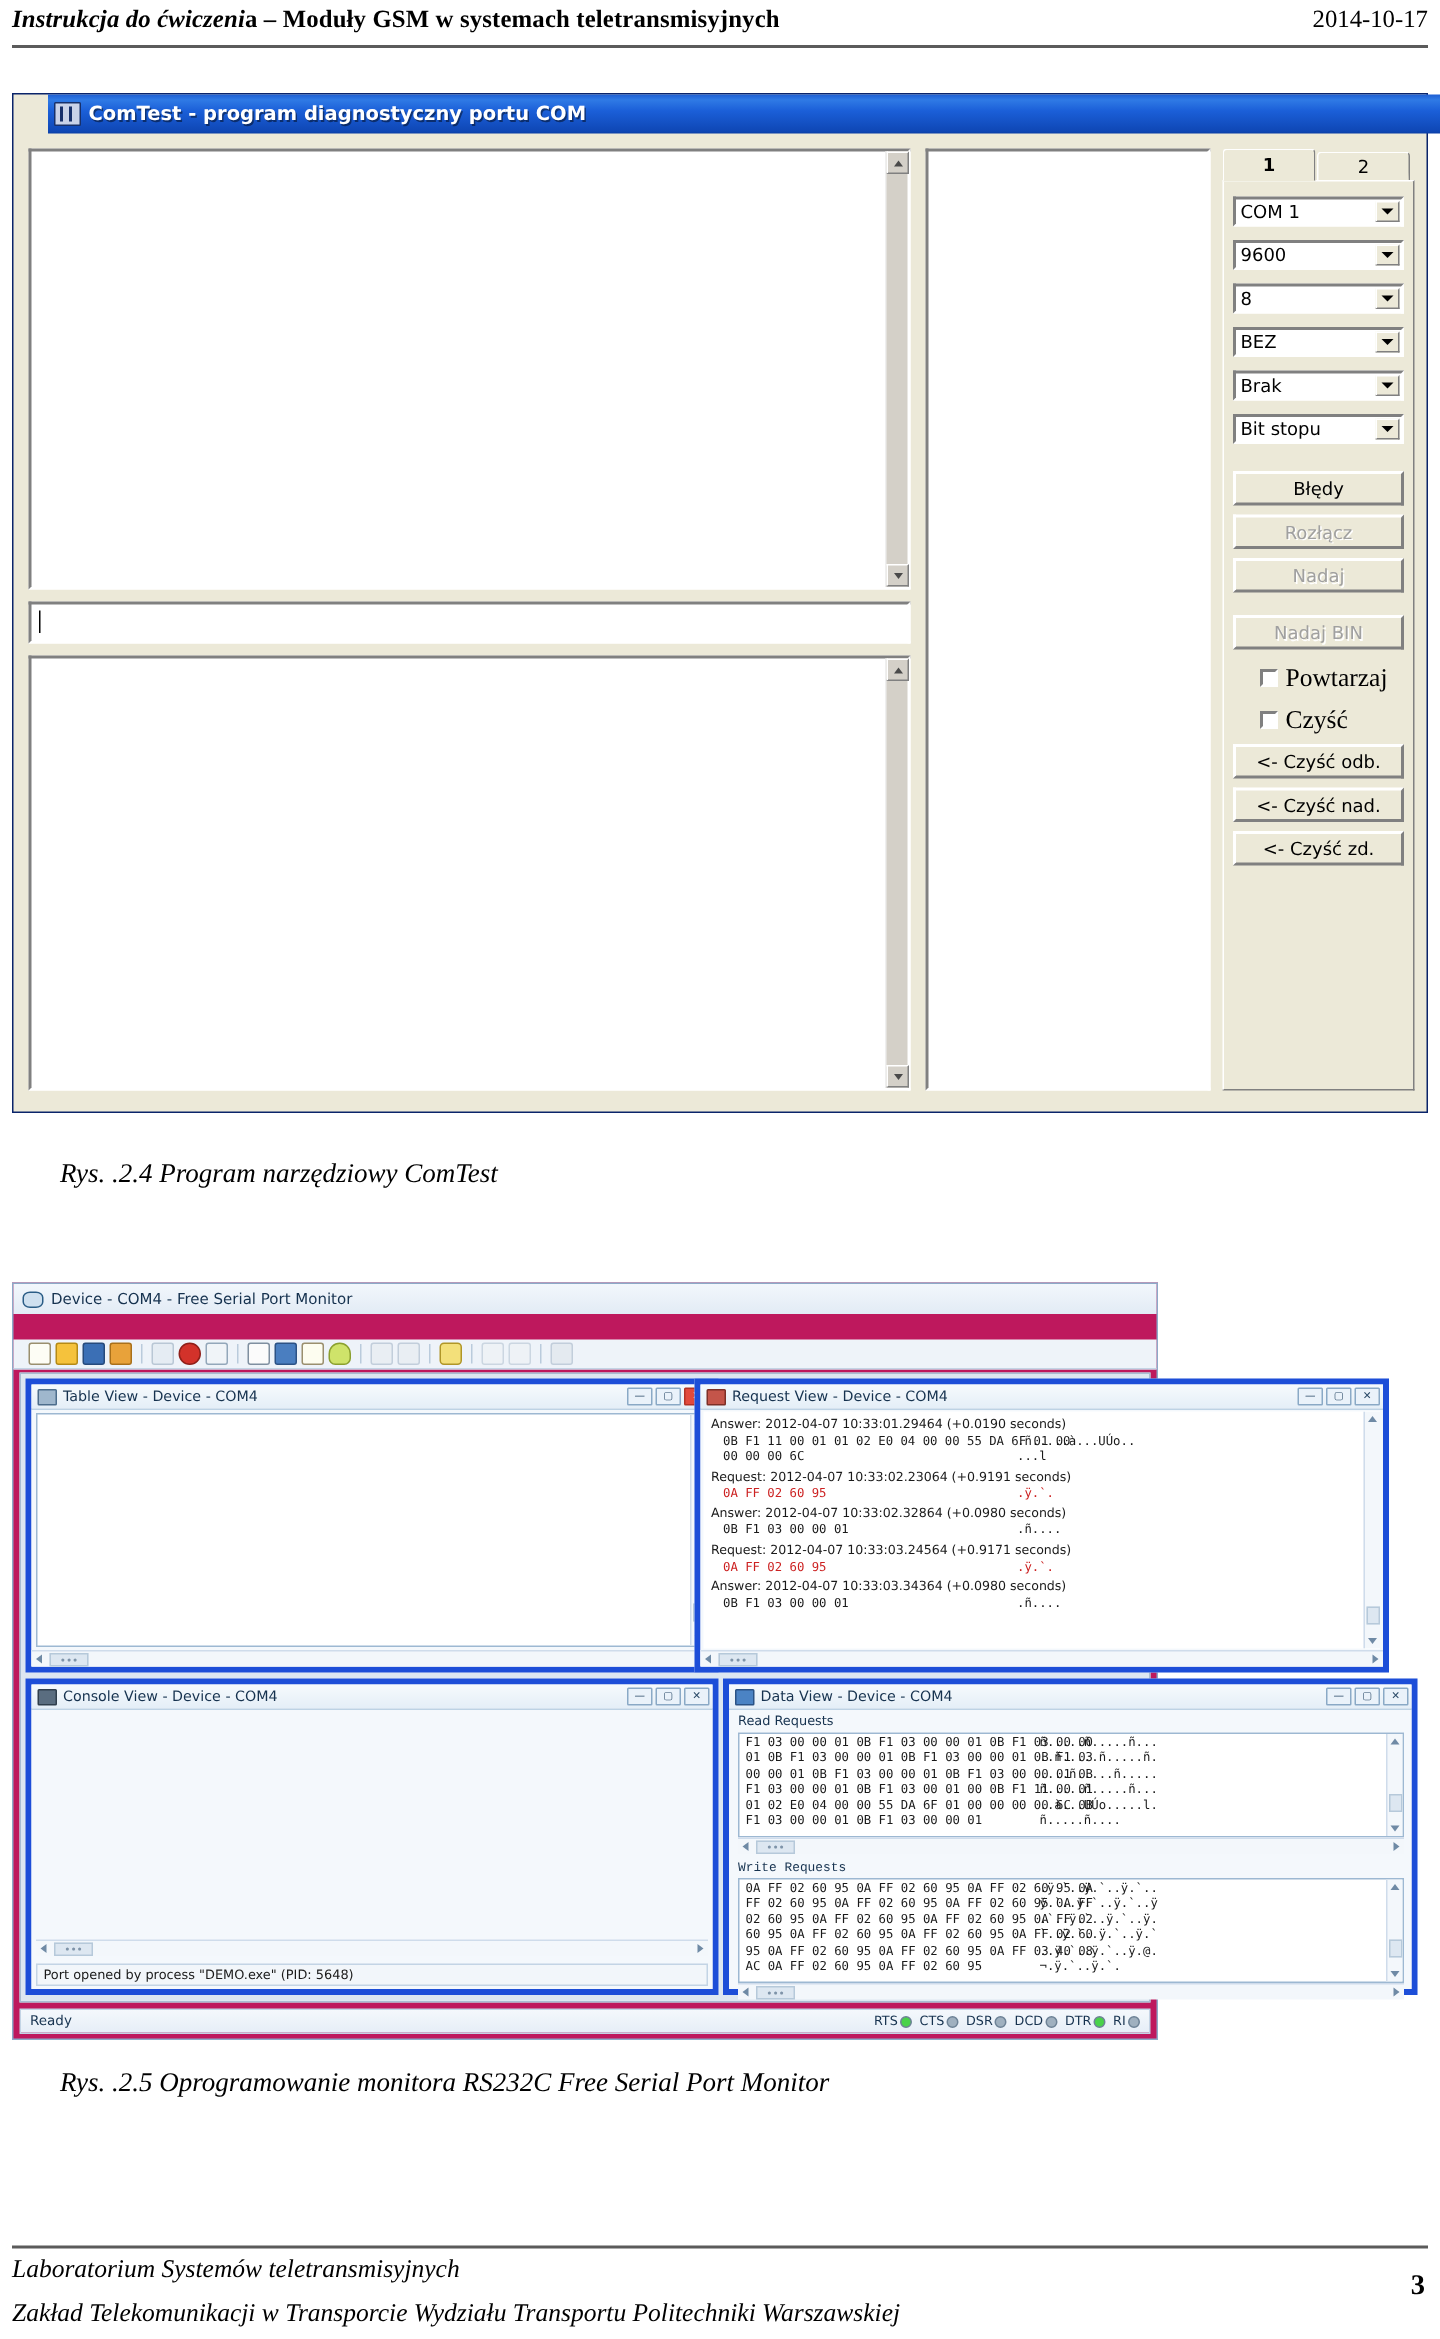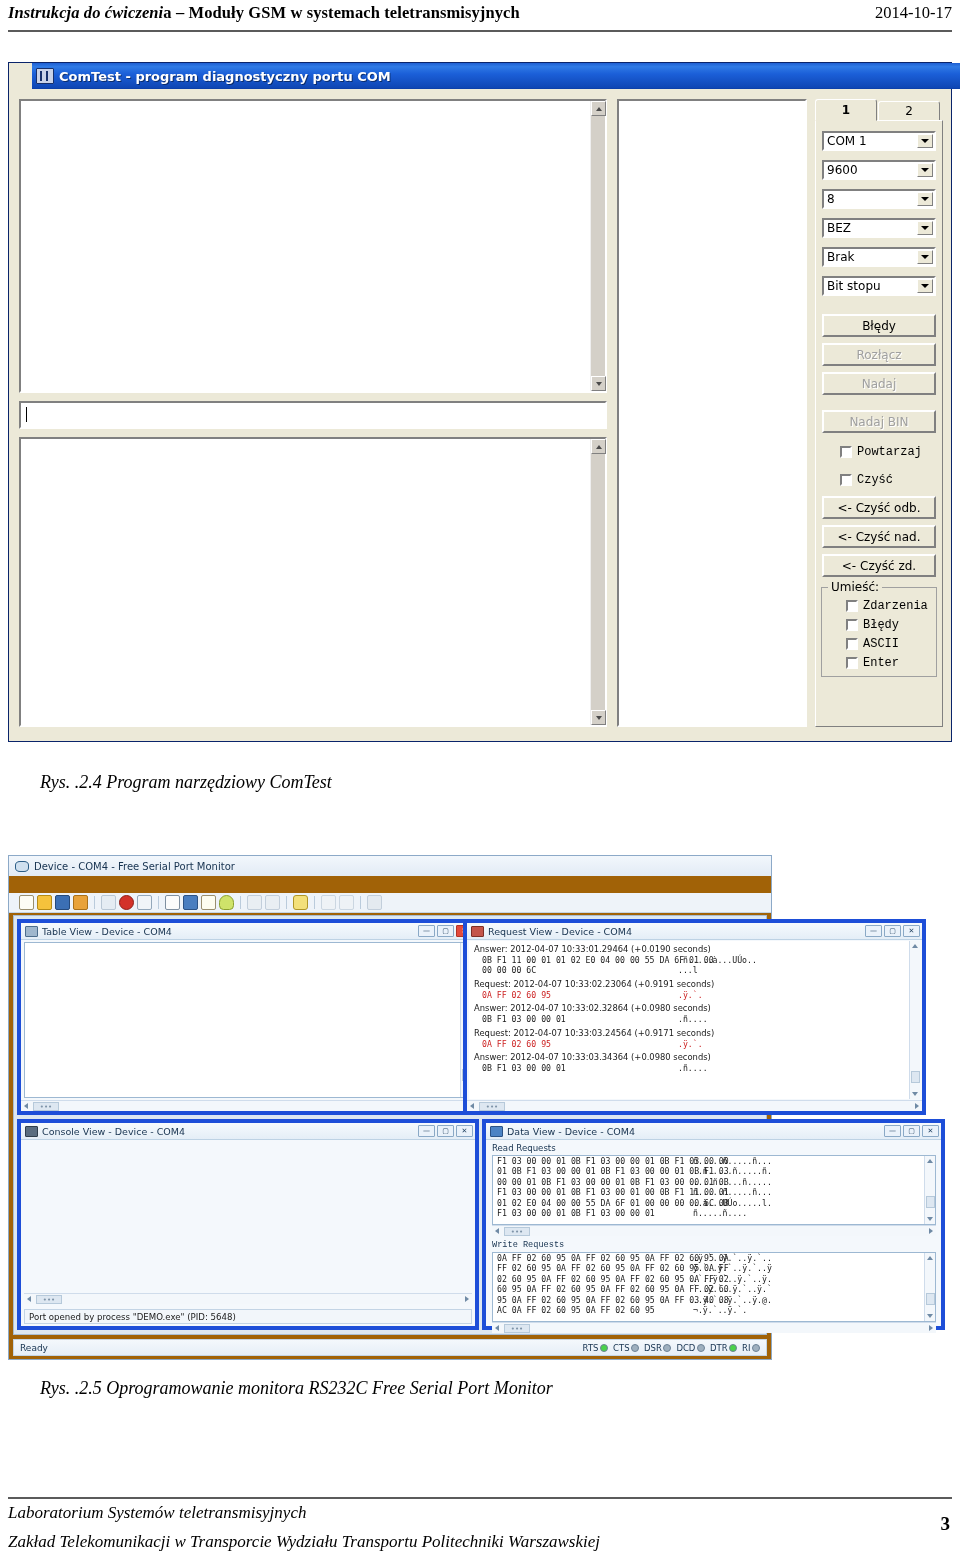--- a/index.html
+++ b/index.html
@@ -118,21 +118,21 @@
   }
   .btn{
     position:absolute;left:6px;width:114px;height:23px;background:#ece9d8;
     border:2px solid;border-color:#fff #808080 #808080 #fff;box-sizing:border-box;
     font-family:"DejaVu Sans",sans-serif;font-size:12px;color:#000;
     display:flex;align-items:center;justify-content:center;
   }
   .btn.dis{color:#a0a0a0;text-shadow:1px 1px 0 #fff;}
   .chk{
     position:absolute;left:8px;height:16px;display:flex;align-items:center;
-    font-family:Liberation Mono, monospace;font-size:12px;color:#000;padding-left:16px;
+    font-family:Liberation Serif, serif;font-size:17px;color:#000;padding-left:16px;
   }
   .chkbox{
     width:12px;height:12px;background:#fff;border:2px solid;
     border-color:#808080 #fff #fff #808080;box-sizing:border-box;margin-right:5px;
     flex:0 0 auto;
   }
   .group{
     position:absolute;left:5px;width:116px;height:90px;
     border:1px solid #a0a0a0;box-sizing:border-box;
   }
@@ -143,21 +143,21 @@
 
   
   .caption{
     position:absolute;font-family:"Liberation Serif",serif;font-size:18px;color:#000;
   }
   .caption .it{font-style:italic;margin-left:32px;}
 
   
   .fspm{
     position:absolute;left:8px;top:855px;width:764px;height:505px;
-    background:#a16207;border:1px solid #8ca9c8;box-sizing:border-box;
+    background:#be185d;border:1px solid #8ca9c8;box-sizing:border-box;
     font-family:"DejaVu Sans",sans-serif;
   }
   .fspm-title{
     position:absolute;left:0;top:0;width:100%;height:20px;
     background:linear-gradient(180deg,#f2f7fc,#e2ebf5);
     display:flex;align-items:center;padding-left:6px;box-sizing:border-box;
   }
   .fspm-title .tico{
     width:12px;height:9px;margin-right:5px;border:1px solid #2b5d86;border-radius:5px/4px;
     background:#cfe0ef;flex:0 0 auto;
@@ -396,39 +396,20 @@
         <div class="btn" style="top:375px">
             <span>&lt;- Czyść odb.</span>
           </div>
         <div class="btn" style="top:404px">
             <span>&lt;- Czyść nad.</span>
           </div>
         <div class="btn" style="top:433px">
             <span>&lt;- Czyść zd.</span>
           </div>
 
-        <div class="group" style="top:466px">
-          <span class="glabel">Umieść:</span>
-          <div class="chk" style="top:10px">
-            <span class="chkbox"></span>
-            <span>Zdarzenia</span>
-          </div>
-          <div class="chk" style="top:29px">
-            <span class="chkbox"></span>
-            <span>Błędy</span>
-          </div>
-          <div class="chk" style="top:48px">
-            <span class="chkbox"></span>
-            <span>ASCII</span>
-          </div>
-          <div class="chk" style="top:67px">
-            <span class="chkbox"></span>
-            <span>Enter</span>
-          </div>
-        </div>
 
       </div>
     </div>
   </div>
 </div>
 
 <div class="caption" style="left:8px;top:772px;">
   <span class="it">Rys. .2.4 Program narzędziowy ComTest</span>
 </div>
 

